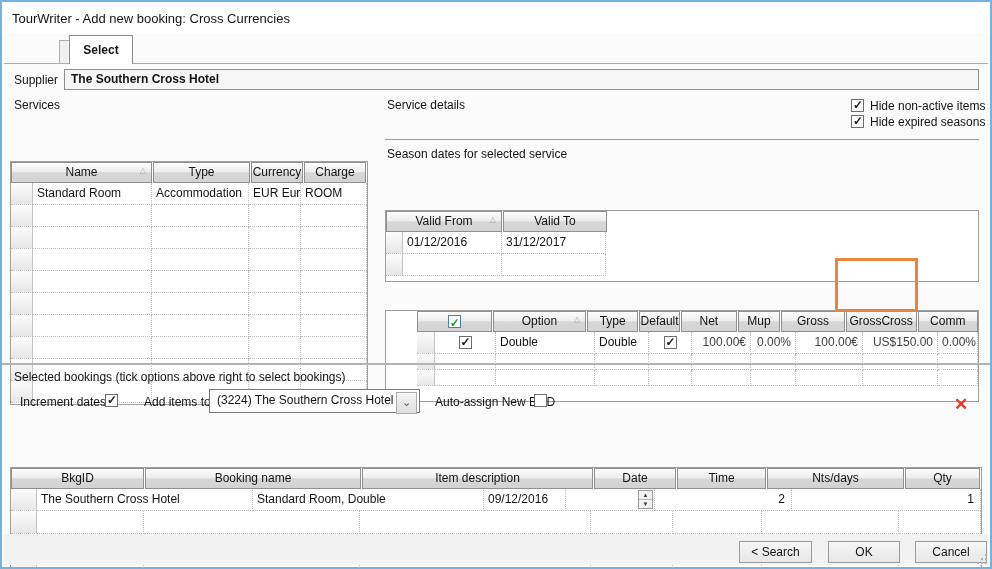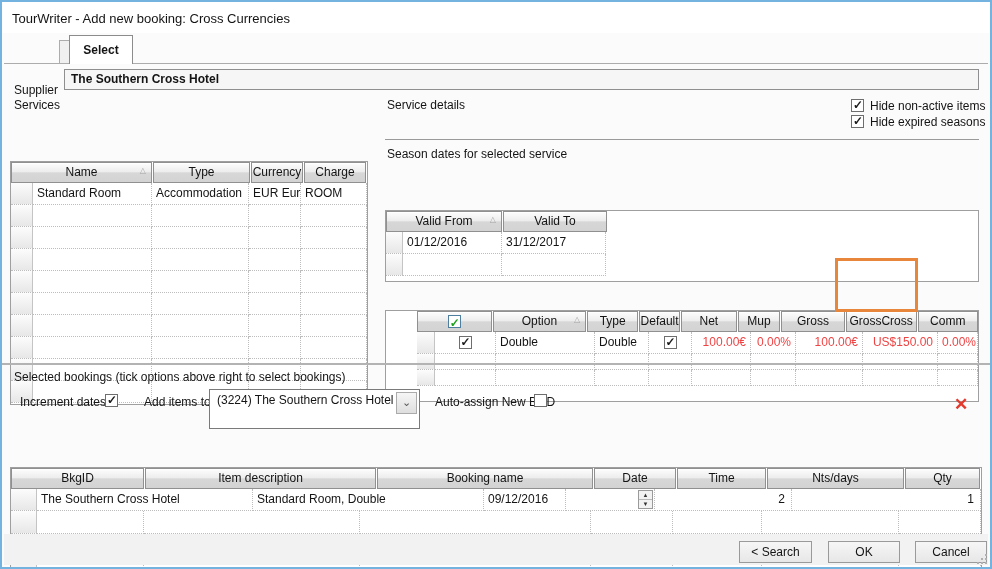--- a/index.html
+++ b/index.html
@@ -27,21 +27,21 @@
   .hc{box-sizing:border-box;height:21px;line-height:19px;text-align:center;position:relative;
       background:linear-gradient(#FDFDFD,#EDEDED 46%,#D7D7D7 52%,#D3D3D3);
       border:1px solid #909090;box-shadow:inset 0 1px 0 #FFFFFF;}
   .sort{position:absolute;right:5px;top:4px;font-size:8px;color:#A8A8A8;line-height:8px;}
   .grow{display:flex;}
   .rs{box-sizing:border-box;background:linear-gradient(#FCFCFC,#E7E7E7);
       border-right:1px solid #C4C4C4;border-bottom:1px dotted #BDBDBD;}
   .dc{box-sizing:border-box;border-right:1px dotted #BDBDBD;border-bottom:1px dotted #BDBDBD;
       padding:3px 4px 0 4px;white-space:nowrap;overflow:hidden;}
   .dc.cen{display:flex;align-items:center;justify-content:center;padding:0;}
-  .gv{color:#ef4444;text-align:right;}
+  .gv{color:#404040;text-align:right;}
   .rt{text-align:right;padding-right:6px;}
 
   
   .box{width:13px;height:13px;border:1px solid #6E6E6E;background:#FFF;box-sizing:border-box;
        position:relative;display:inline-block;}
   .box.abs{position:absolute;}
   .box.checked::after{content:"✓";position:absolute;left:1px;top:-2px;font-size:12px;font-weight:bold;color:#1A1A1A;}
   .box.green{border-color:#4E7F9E;}
   .box.green::after{color:#1EA01E;}
 
@@ -71,21 +71,21 @@
   .pr .h6{width:45px}.pr .h7{width:67px}.pr .h8{width:75px}.pr .h9{width:64px}
   .pr .rs{width:18px}.pr .ck{width:61px}.pr .c2{width:99px}.pr .c3{width:54px}.pr .c4{width:43px}
   .pr .c5{width:59px}.pr .c6{width:45px}.pr .c7{width:67px}.pr .c8{width:75px}.pr .c9{flex:1}
   .pr .grow{height:22px}
   .pr .erow{height:16px}
   .hilite{position:absolute;left:833px;top:256px;width:83px;height:54px;border:3px solid #E8873B;
           box-sizing:border-box;z-index:6;pointer-events:none;}
 
   
   .divider{position:absolute;left:0;right:0;top:361px;height:2px;background:#B3B3B3;}
-  .combo{position:absolute;left:207px;top:387px;width:211px;height:40px;box-sizing:border-box;
+  .combo{position:absolute;left:207px;top:387px;width:211px;height:24px;box-sizing:border-box;
          background:#FFF;border:1px solid #7A7A7A;}
   .combo .txt{position:absolute;left:7px;top:3px;white-space:nowrap;}
   .combo .btn{position:absolute;right:2px;top:2px;bottom:2px;width:21px;box-sizing:border-box;text-align:center;
          background:linear-gradient(#F6F6F6,#DEDEDE);border:1px solid #ABABAB;color:#555;line-height:18px;font-size:11px;}
   .delx{position:absolute;left:952px;top:392px;font-size:17px;font-weight:bold;color:#E23B2E;cursor:default;}
 
   
   .bk{left:8px;top:417px;width:972px;height:114px;}
   .bk .h1{width:133px}.bk .h2{width:216px}.bk .h3{width:231px}.bk .h4{width:82px}
   .bk .h5{width:89px}.bk .h6{width:137px}.bk .h7{width:75px}
@@ -116,21 +116,21 @@
 
 <div class="win">
   <div class="titlebar">
     <div class="title">TourWriter - Add new booking: Cross Currencies</div>
   </div>
 
   <div class="tab-search">Search</div>
   <div class="tab-select">Select</div>
   <div class="pageline"></div>
 
-  <div class="lbl" style="left:12px;top:81px;">Supplier</div>
+  <div class="lbl" style="left:12px;top:71px;">Supplier</div>
   <div class="supfield">The Southern Cross Hotel</div>
 
   <div class="lbl" style="left:12px;top:96px;">Services</div>
 
   <div class="grid sv">
     <div class="hrow">
       <div class="hc h1"><span>Name</span><span class="sort">△</span></div>
       <div class="hc h2">Type</div>
       <div class="hc h3">Currency</div>
       <div class="hc h4">Charge</div>
@@ -306,22 +306,22 @@
   </div>
 
   <div class="lbl" style="left:433px;top:393px;">Auto-assign New BkID</div>
   <span class="box abs" style="left:532px;top:392px;"></span>
 
   <span class="delx">✕</span>
 
   <div class="grid bk">
     <div class="hrow">
       <div class="hc h1">BkgID</div>
+      <div class="hc h2">Booking name</div>
       <div class="hc h3">Item description</div>
-      <div class="hc h2">Booking name</div>
       <div class="hc h4">Date</div>
       <div class="hc h5">Time</div>
       <div class="hc h6">Nts/days</div>
       <div class="hc h7">Qty</div>
     </div>
     <div class="grow">
       <div class="rs"></div>
       <div class="dc c2">The Southern Cross Hotel</div>
       <div class="dc c3">Standard Room, Double</div>
       <div class="dc c4">09/12/2016</div>

